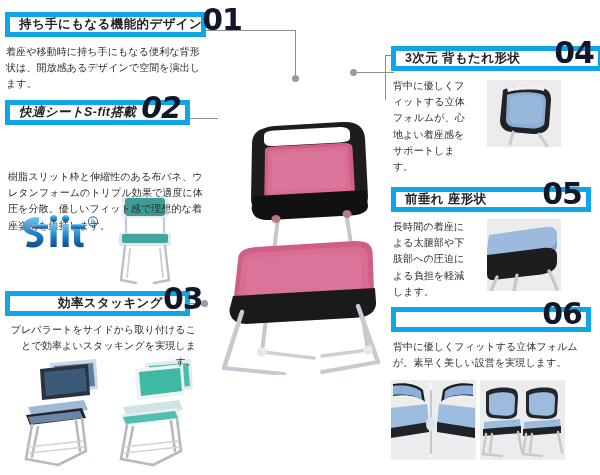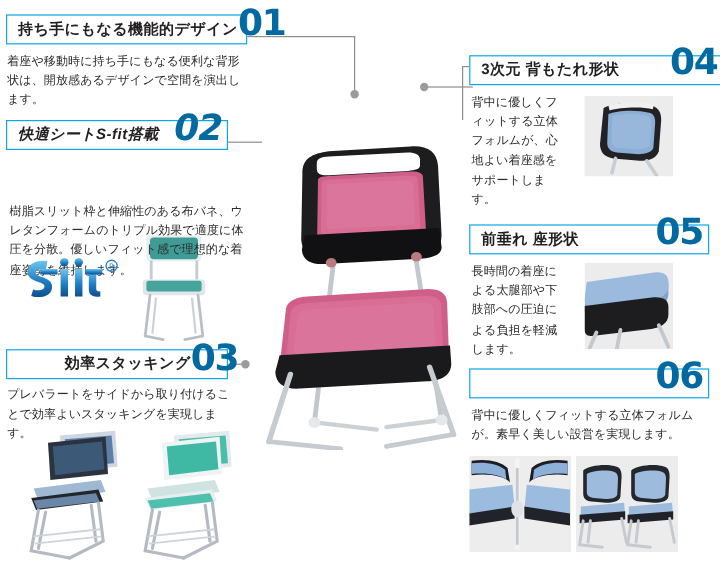--- a/index.html
+++ b/index.html
@@ -8,41 +8,41 @@
     background:#ffffff;
     font-family:"Liberation Sans","DejaVu Sans",sans-serif;
     overflow:hidden;
   }
   #page{position:relative;width:600px;height:475px;background:#fff;}
 
   
   .feat-box{
     position:absolute;
     box-sizing:border-box;
-    border:1px solid #0ea5e9;
+    border:5px solid #0ea5e9;
     background:#ffffff;
     display:flex;align-items:center;
     padding:0 4px 0 9px;
     height:25px;
     z-index:6;
   }
   .feat-title{
     font-size:12.5px;
     font-weight:bold;
     color:#231f20;
     letter-spacing:0.4px;
     white-space:nowrap;
     line-height:1;
   }
   .feat-num{
     margin-left:auto;
     font-family:"DejaVu Sans",sans-serif;
     font-size:30px;
     font-weight:bold;
-    color:#0369a1;
+    color:#0f172a;
     line-height:0.78;
     letter-spacing:-1px;
     position:relative;
     top:-5px;
   }
   .feat-num.tall{top:-6px;}
 
   
   .feat-body{
     position:absolute;
@@ -158,21 +158,21 @@
       <path d="M15 60 L11 94 M55 60 L59 94" stroke="#b9bfc5" stroke-width="2.3" fill="none" stroke-linecap="round"></path>
       <path d="M11 94 L26 97 M59 94 L44 97" stroke="#b9bfc5" stroke-width="2.3" fill="none" stroke-linecap="round"></path>
       <path d="M20 62 L17 92 M50 62 L53 92" stroke="#ccd1d6" stroke-width="1.8" fill="none"></path>
     </svg>
   </div>
 
   <div class="feat-box" style="left:5px;top:291px;width:185px;padding-left:48px;">
     <span class="feat-title">効率スタッキング</span>
     <span class="feat-num">03</span>
   </div>
-  <div class="feat-body" style="left:6px;top:322px;width:190px;">プレバラートをサイドから取り付けることで効率よいスタッキングを実現します。</div>
+  <div class="feat-body" style="left:6px;top:322px;width:190px;text-align:right;">プレバラートをサイドから取り付けることで効率よいスタッキングを実現します。</div>
 
   <div class="photo" style="left:10px;top:355px;width:95px;height:115px;">
     <svg width="95" height="115" viewBox="0 0 95 115">
       <rect width="95" height="115" fill="#ffffff"></rect>
 
       <path d="M40 8 L86 4 L88 34 L42 38 Z" fill="#cfd8e2"></path>
       <path d="M44 11 L83 8 L85 31 L46 34 Z" fill="#5d7ea6"></path>
 
       <path d="M30 14 L78 9 L80 40 L32 45 Z" fill="#2b3340"></path>
       <path d="M34 17 L75 13 L77 36 L36 41 Z" fill="#3d5978"></path>

